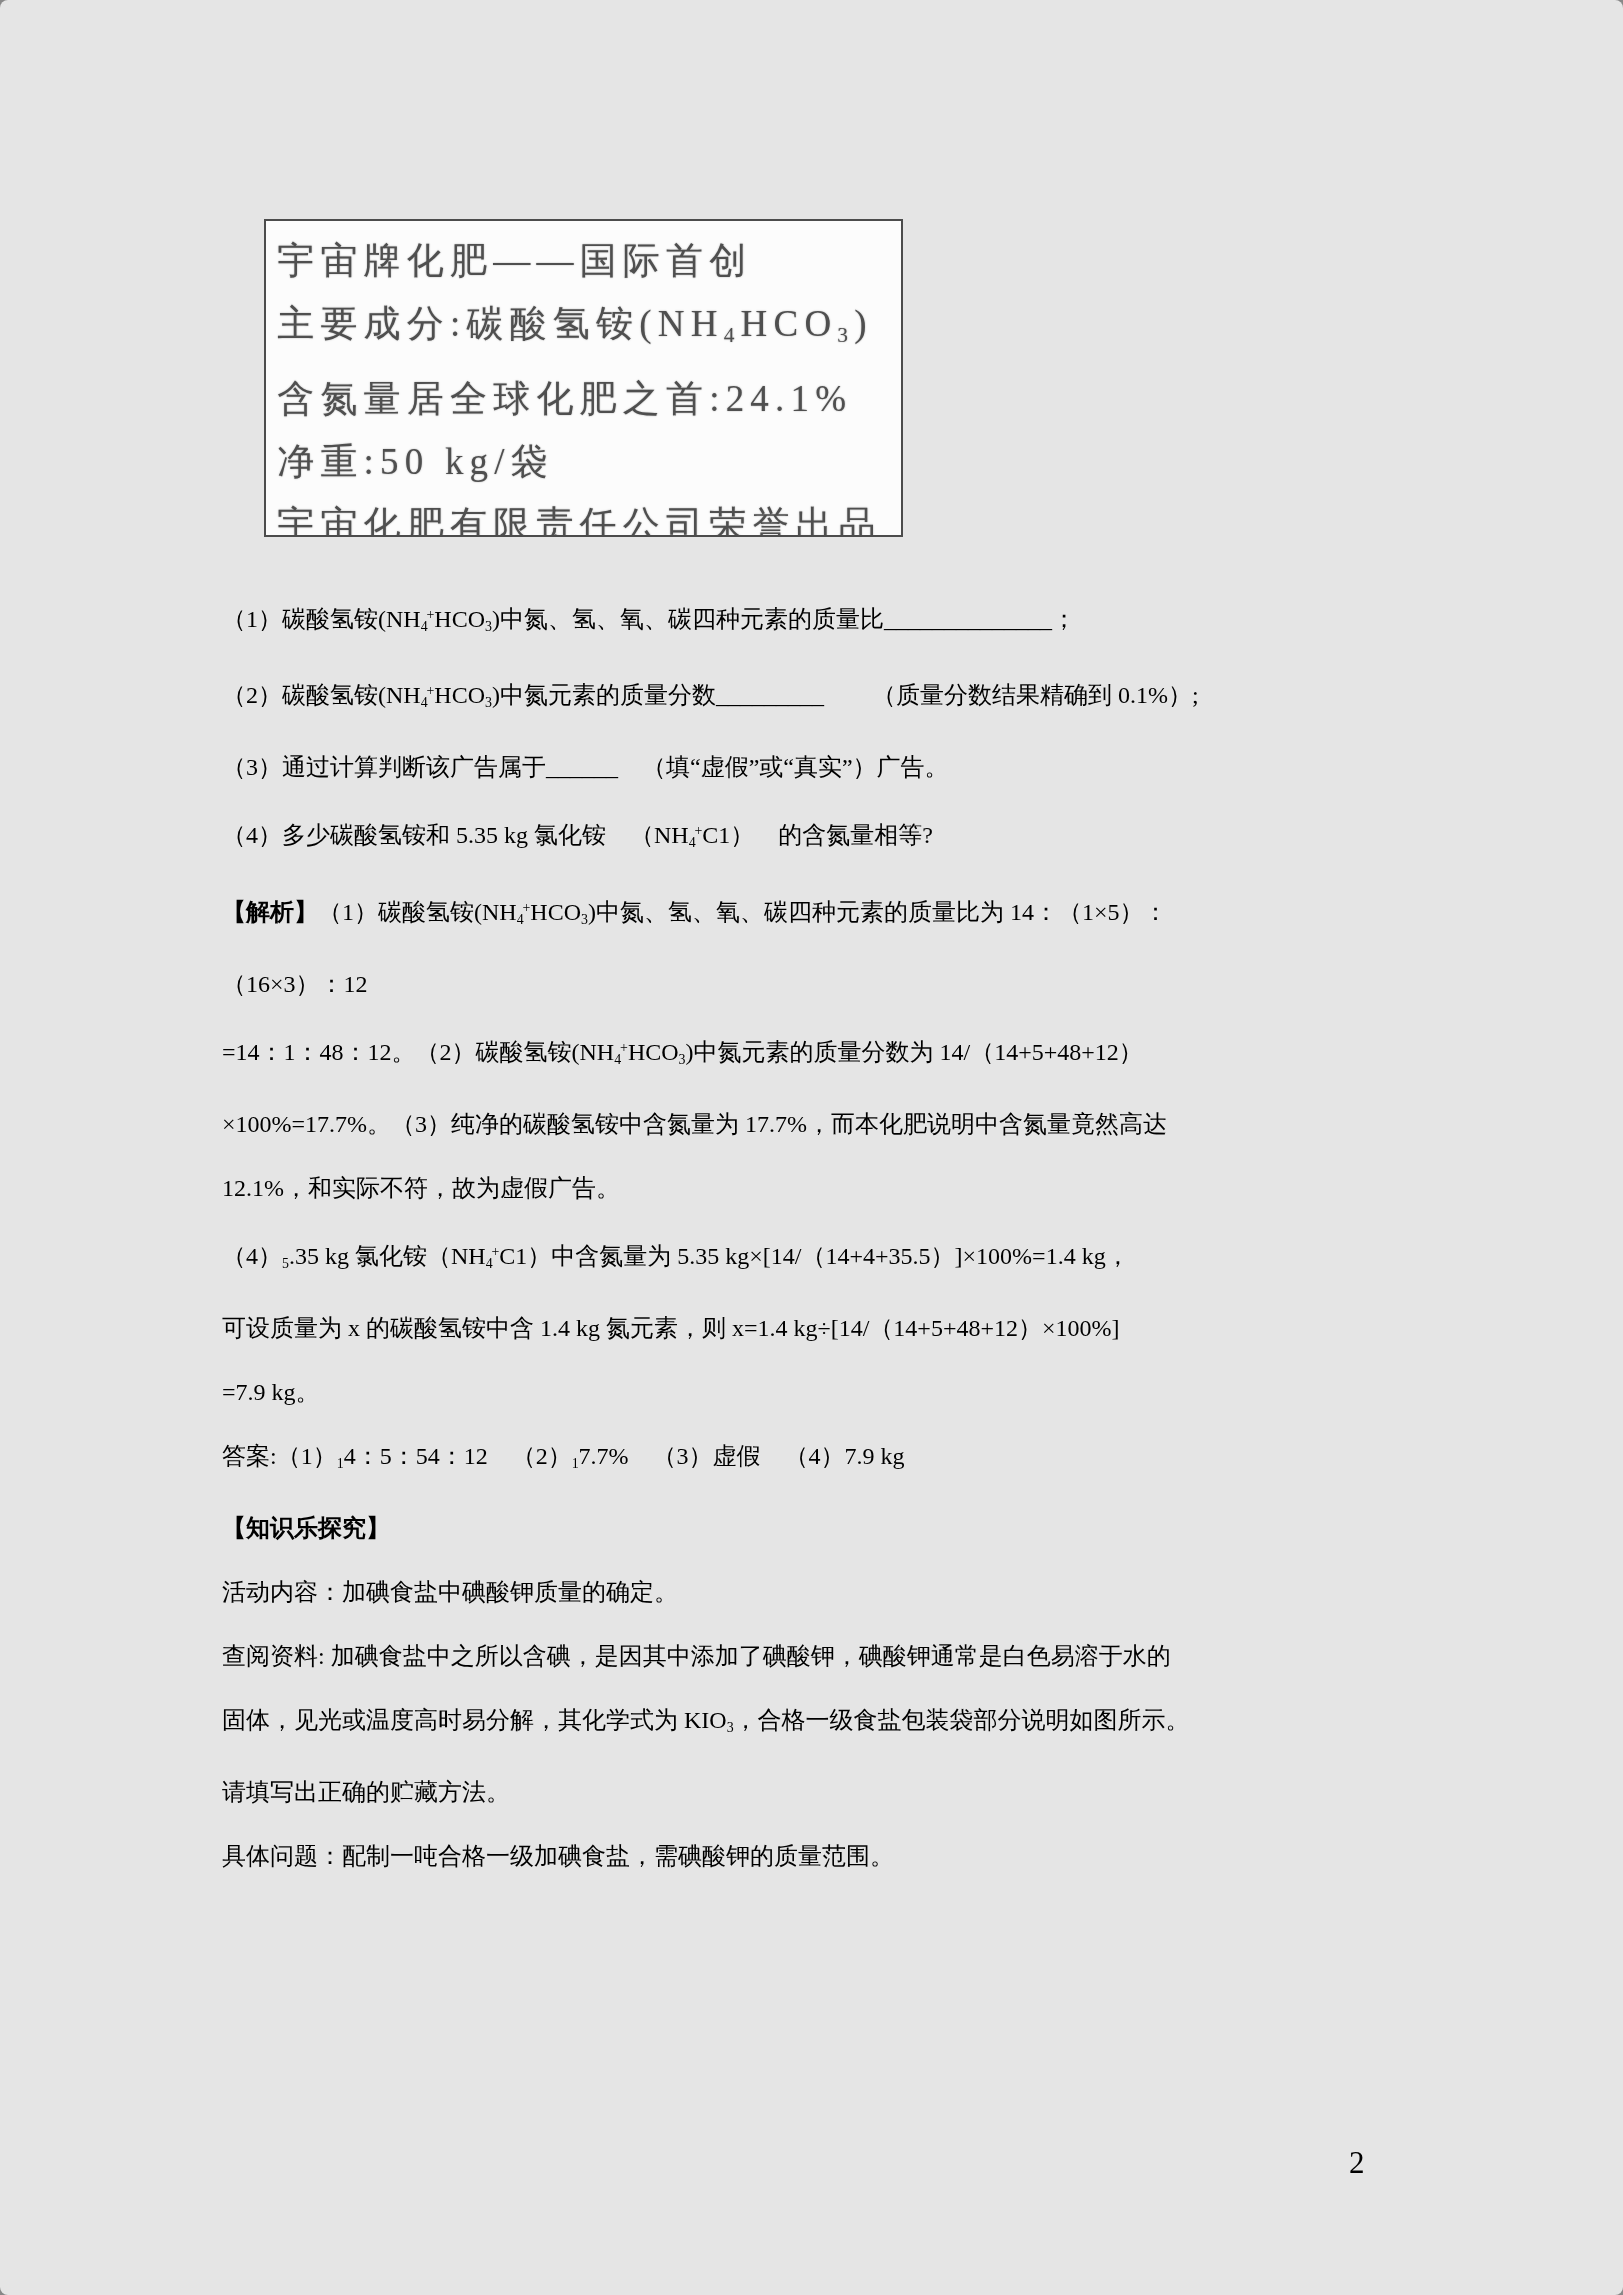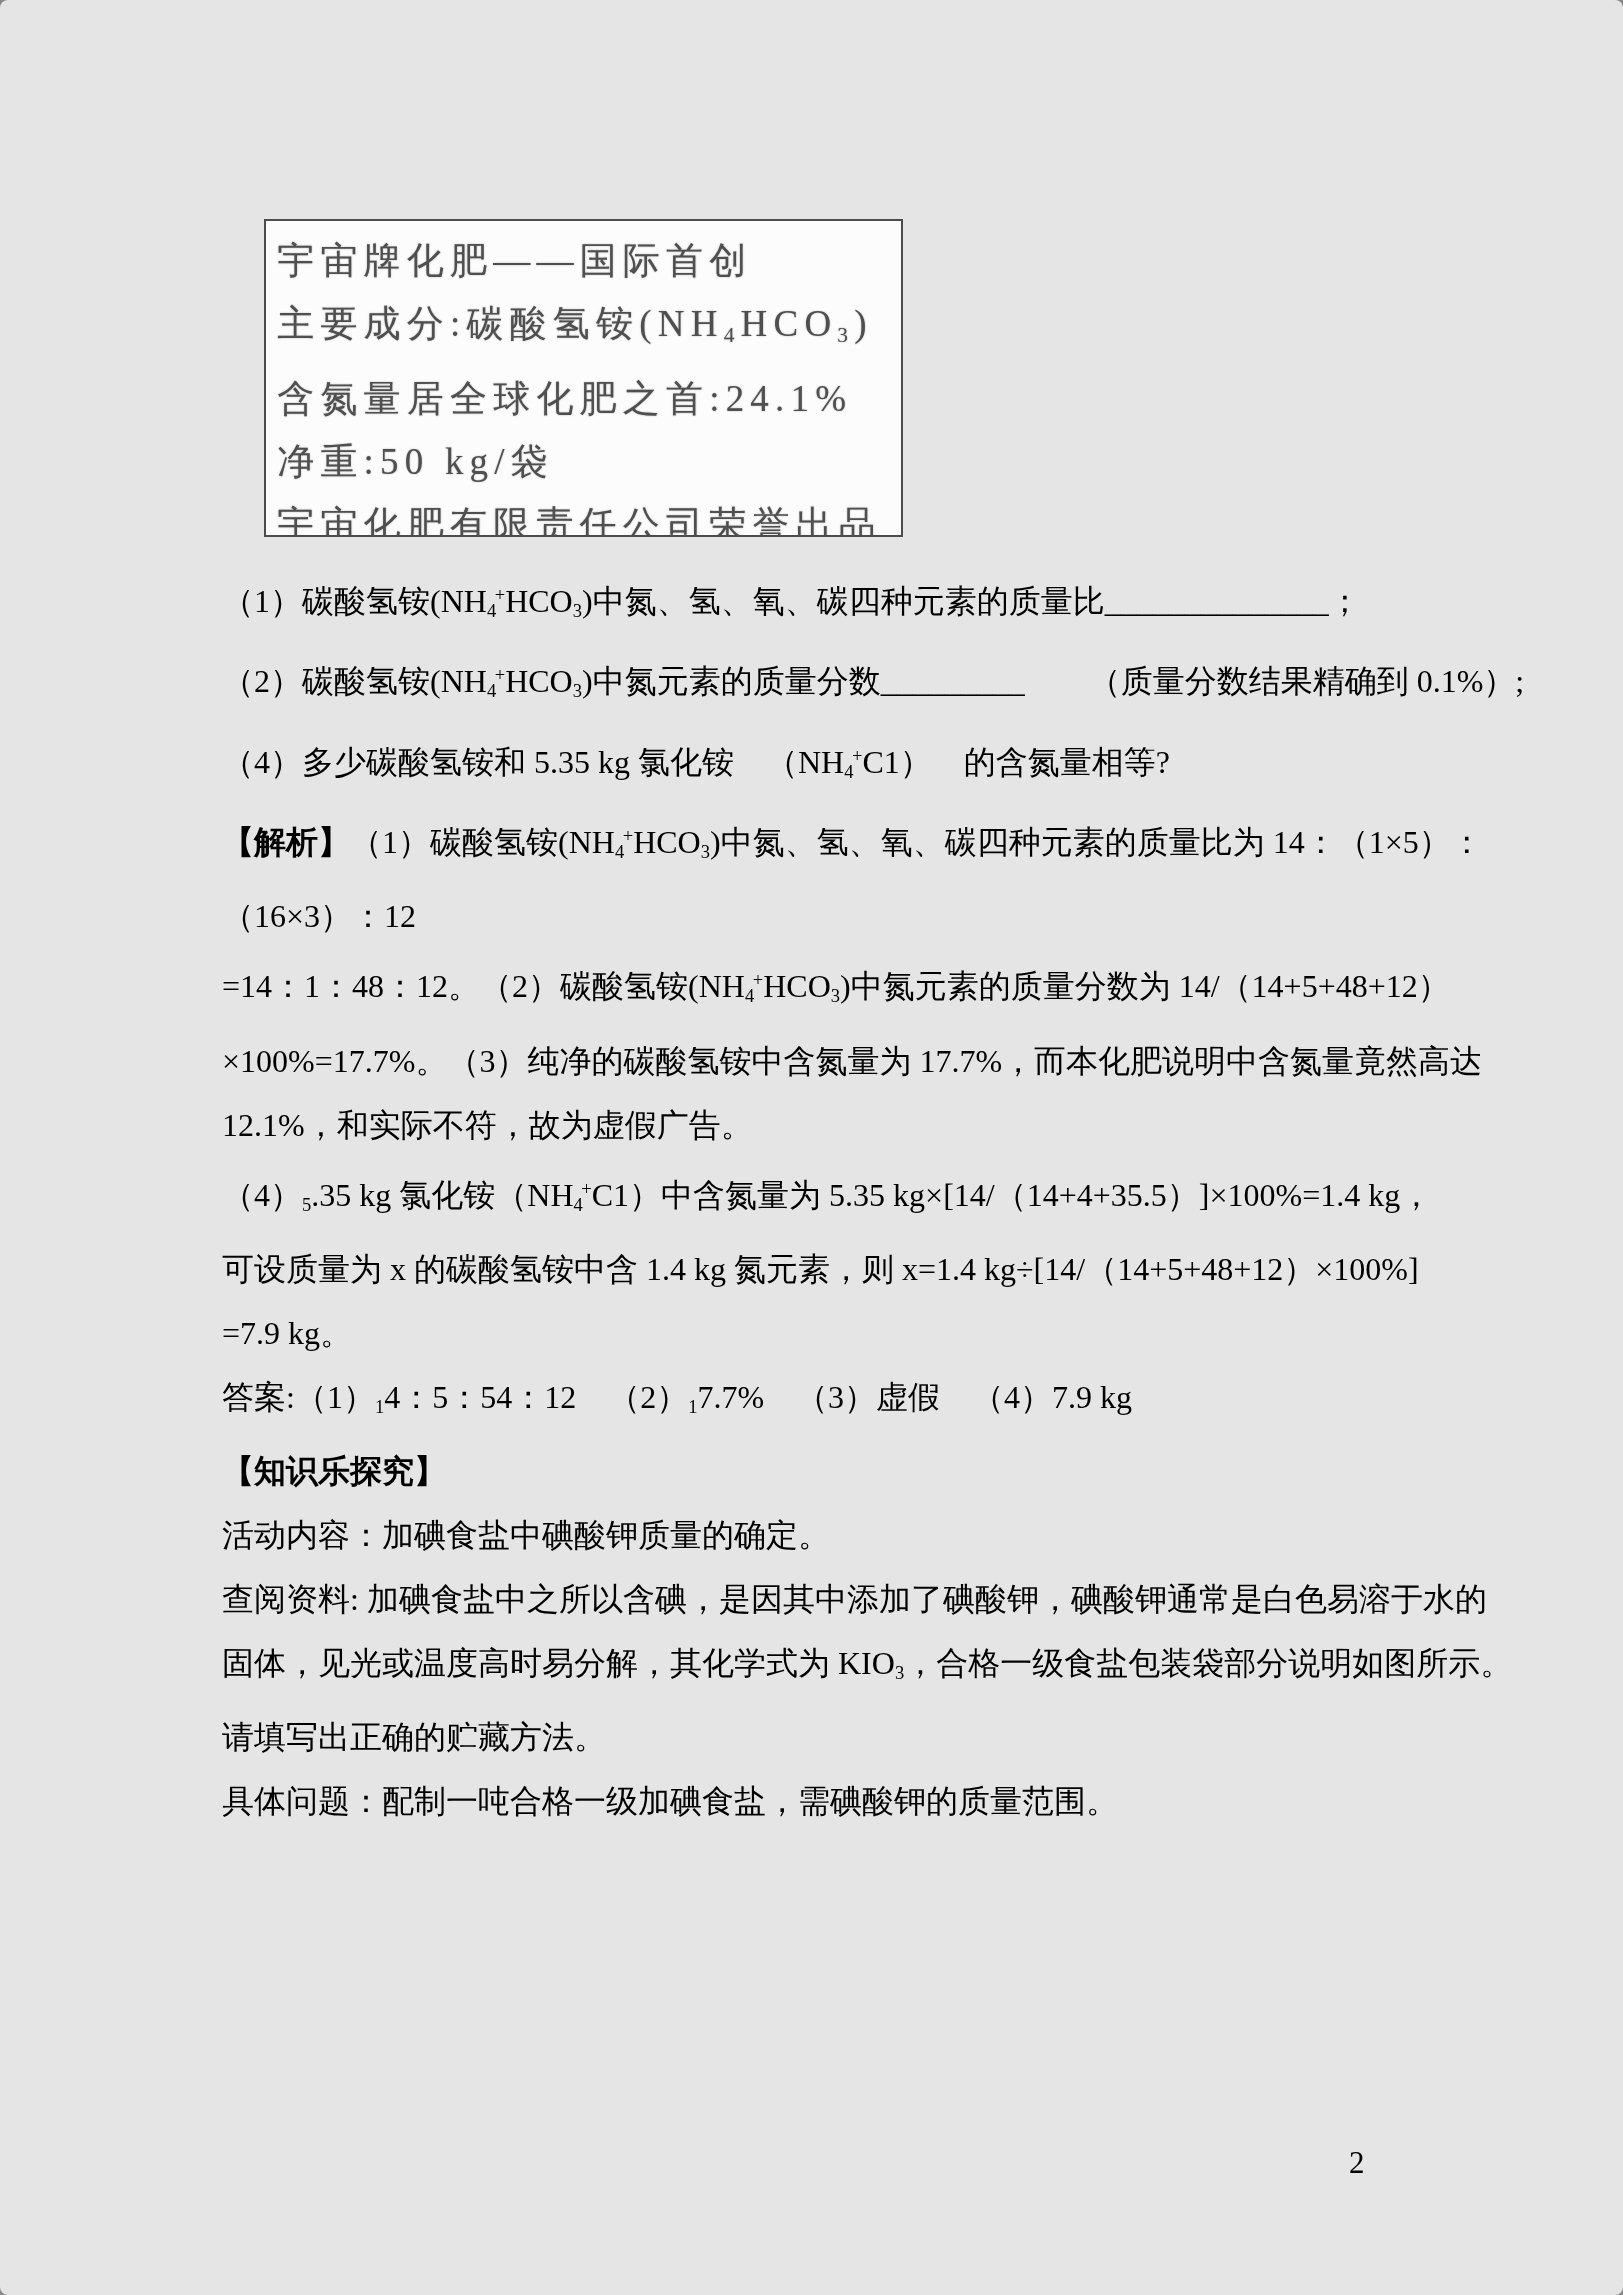--- a/index.html
+++ b/index.html
@@ -29,23 +29,23 @@
     font-size: 37px;
     letter-spacing: 6.2px;
     text-shadow: 0 0 1.7px #a5a5a5;
     overflow: hidden;
   }
   .ad-line { line-height: 63px; white-space: pre; }
   
   .doc {
     position: absolute;
     left: 222px;
-    top: 563px;
+    top: 583px;
     width: 1262px;
-    font-size: 32px;
+    font-size: 24px;
   }
   .doc-line { line-height: 64px; white-space: pre; }
   .doc-line b { font-weight: bold; }
   sub { font-size: 58%; vertical-align: -0.28em; }
   sup { font-size: 58%; vertical-align: 0.6em; }
   sub + sup { margin-left: -0.08em; }
   .page-num {
     position: absolute;
     left: 1349px;
     top: 2131px;
@@ -62,20 +62,21 @@
     <div class="ad-line"><span>宇宙牌化肥——国际首创</span></div>
     <div class="ad-line"><span>主要成分:碳酸氢铵(NH</span><sub>4</sub><span>HCO</span><sub>3</sub><span>)</span></div>
     <div class="ad-line"><span>含氮量居全球化肥之首:24.1%</span></div>
     <div class="ad-line"><span>净重:50 kg/袋</span></div>
     <div class="ad-line"><span>宇宙化肥有限责任公司荣誉出品</span></div>
   </div>
 
   <div class="doc">
     <div class="doc-line"><span>（1）碳酸氢铵(NH</span><sub>4</sub><sup>+</sup><span>HCO</span><sub>3</sub><span>)中氮、氢、氧、碳四种元素的质量比______________；</span></div>
     <div class="doc-line"><span>（2）碳酸氢铵(NH</span><sub>4</sub><sup>+</sup><span>HCO</span><sub>3</sub><span>)中氮元素的质量分数_________　　（质量分数结果精确到 0.1%）;</span></div>
+    <div class="doc-line"><span>（3）通过计算判断该广告属于______　（填“虚假”或“真实”）广告。</span></div>
     <div class="doc-line"><span>（4）多少碳酸氢铵和 5.35 kg 氯化铵　（NH</span><sub>4</sub><sup>+</sup><span>C1）　的含氮量相等?</span></div>
     <div class="doc-line"><b>【解析】</b><span>（1）碳酸氢铵(NH</span><sub>4</sub><sup>+</sup><span>HCO</span><sub>3</sub><span>)中氮、氢、氧、碳四种元素的质量比为 14：（1×5）：</span></div>
     <div class="doc-line"><span>（16×3）：12</span></div>
     <div class="doc-line"><span>=14：1：48：12。（2）碳酸氢铵(NH</span><sub>4</sub><sup>+</sup><span>HCO</span><sub>3</sub><span>)中氮元素的质量分数为 14/（14+5+48+12）</span></div>
     <div class="doc-line"><span>×100%=17.7%。（3）纯净的碳酸氢铵中含氮量为 17.7%，而本化肥说明中含氮量竟然高达</span></div>
     <div class="doc-line"><span>12.1%，和实际不符，故为虚假广告。</span></div>
     <div class="doc-line"><span>（4）</span><sub>5</sub><span>.35 kg 氯化铵（NH</span><sub>4</sub><sup>+</sup><span>C1）中含氮量为 5.35 kg×[14/（14+4+35.5）]×100%=1.4 kg，</span></div>
     <div class="doc-line"><span>可设质量为 x 的碳酸氢铵中含 1.4 kg 氮元素，则 x=1.4 kg÷[14/（14+5+48+12）×100%]</span></div>
     <div class="doc-line"><span>=7.9 kg。</span></div>
     <div class="doc-line"><span>答案:（1）</span><sub>1</sub><span>4：5：54：12　（2）</span><sub>1</sub><span>7.7%　（3）虚假　（4）7.9 kg</span></div>

